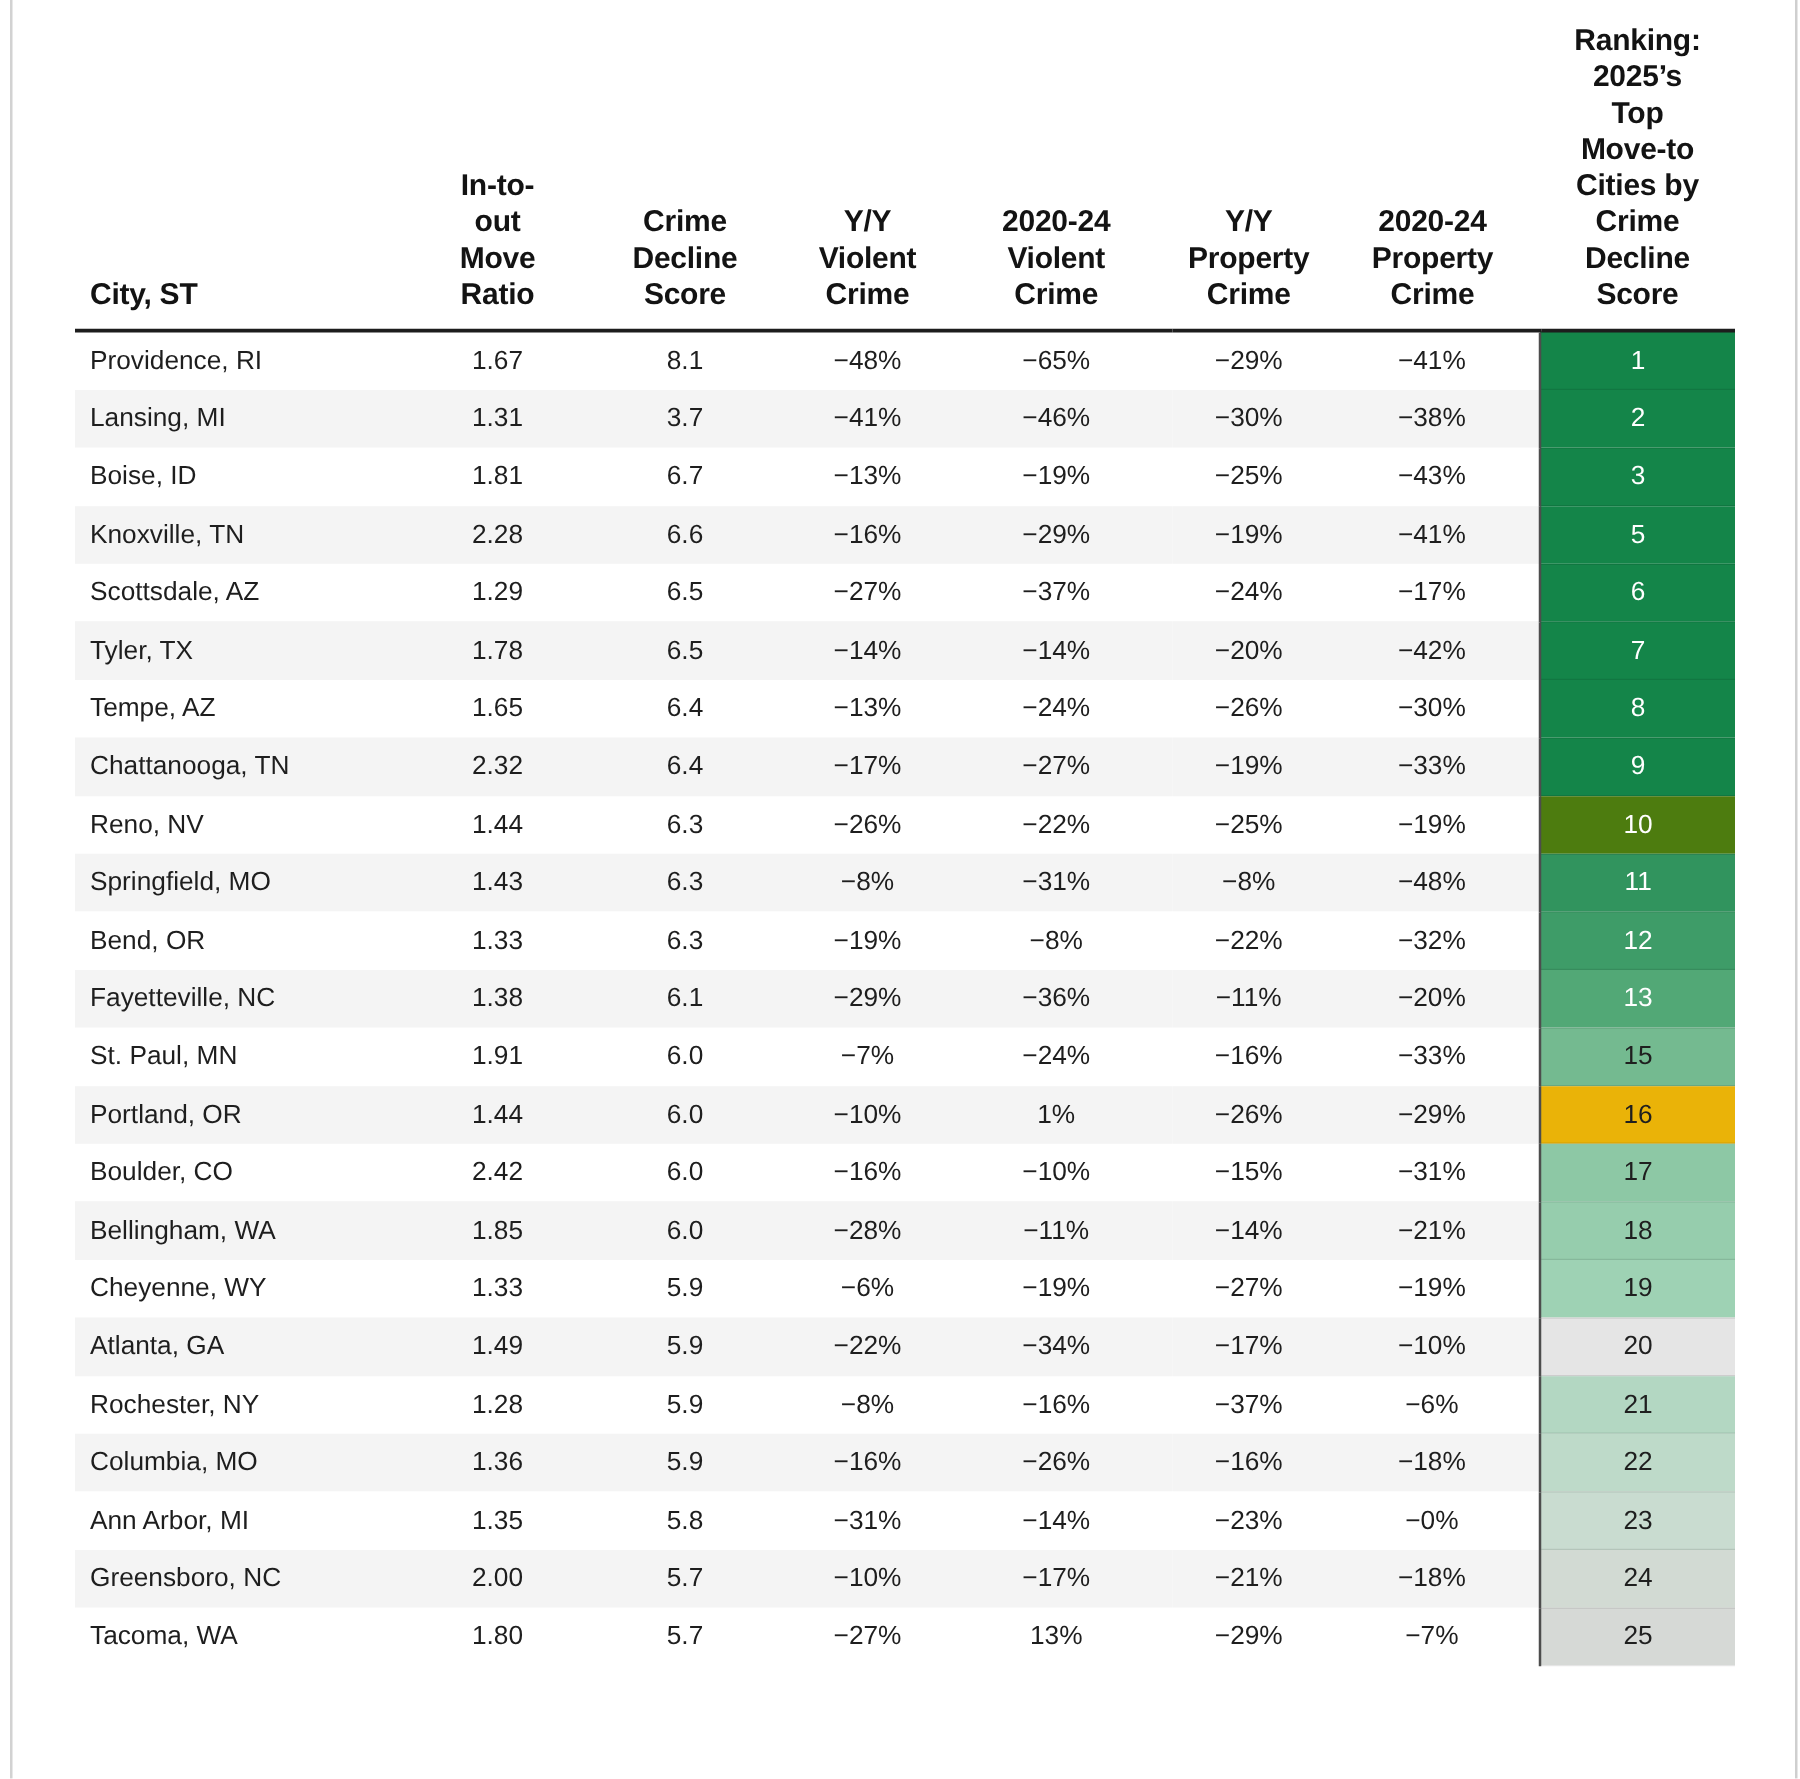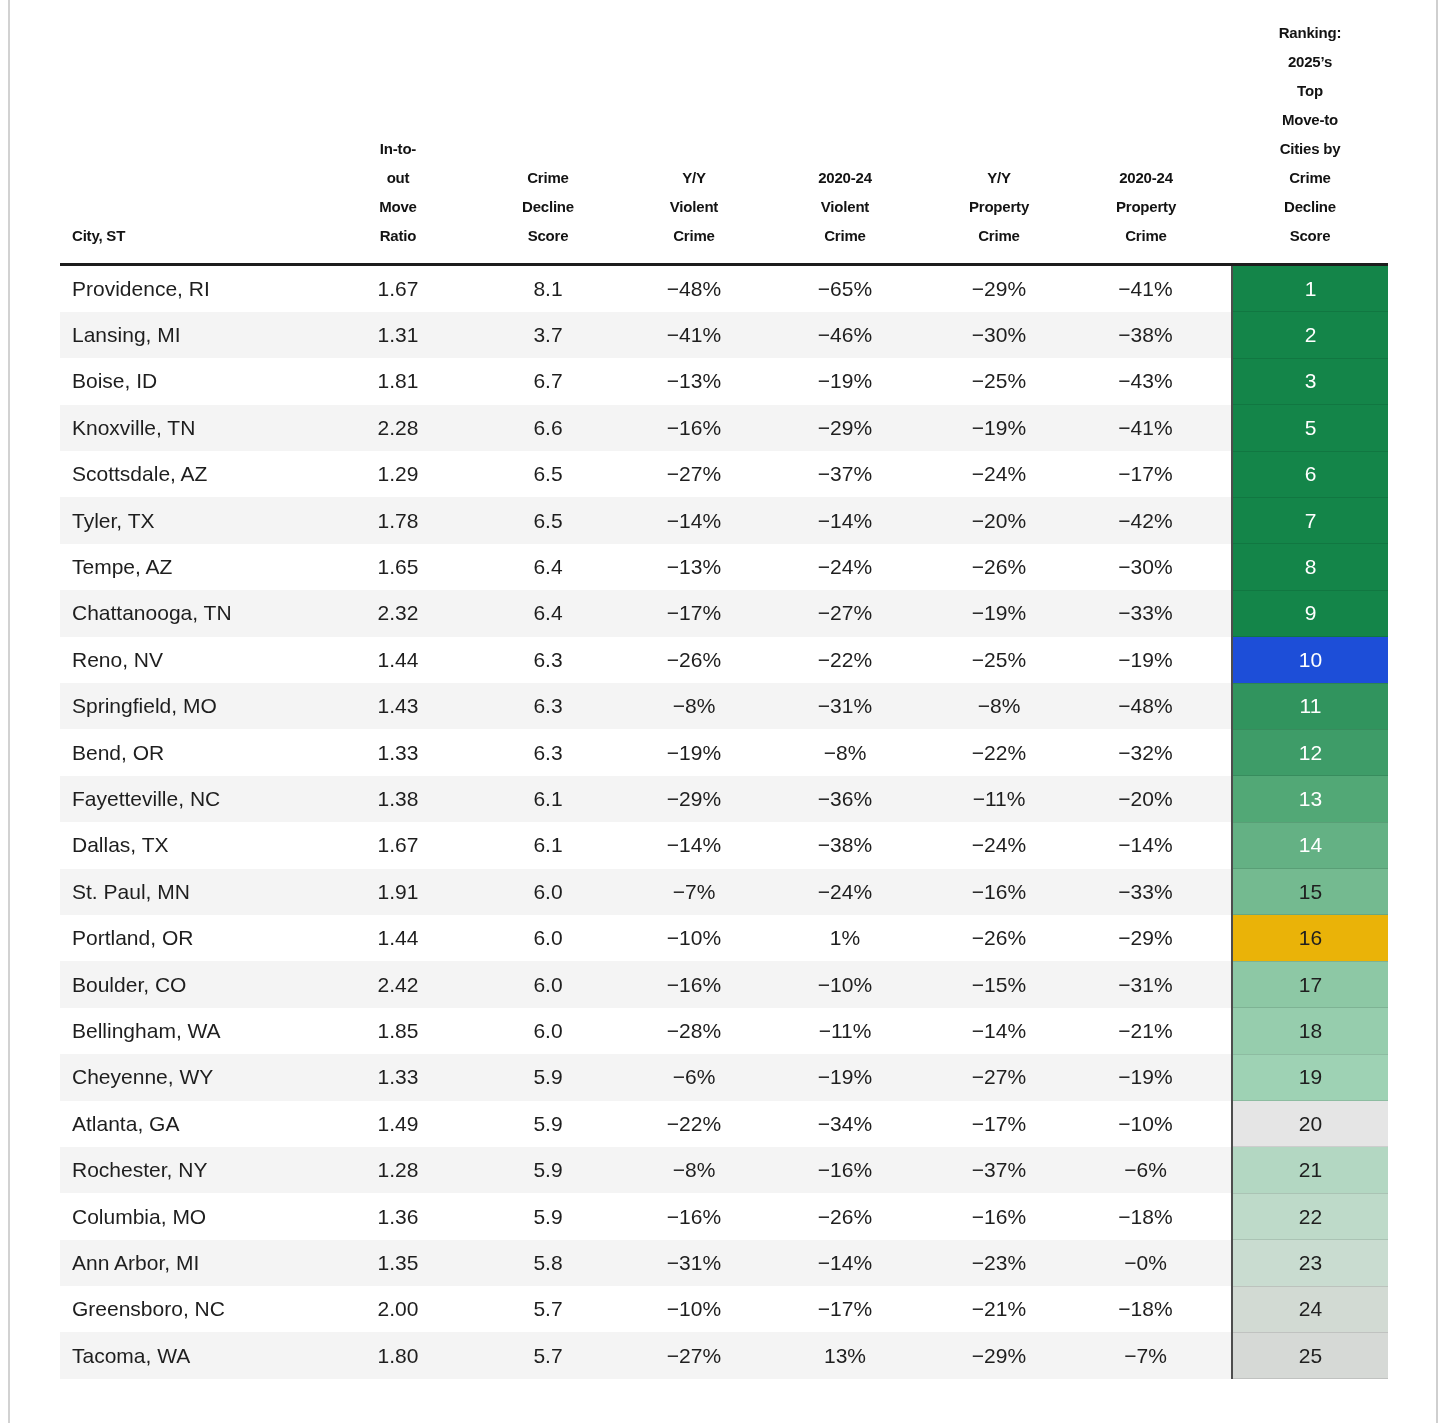--- a/index.html
+++ b/index.html
@@ -27,21 +27,21 @@
     position: absolute;
     left: 60px;
     top: 0;
     width: 1328px;
     border-collapse: collapse;
     table-layout: fixed;
   }
   thead th {
     vertical-align: bottom;
     text-align: center;
-    font-size: 15px;
+    font-size: 24px;
     font-weight: bold;
     line-height: 29px;
     letter-spacing: -0.2px;
     color: #131313;
     padding: 18px 0 13px 0;
     white-space: pre-line;
     border-bottom: 3px solid #1d1d1d;
   }
   thead th.city { text-align: left; padding-left: 12px; }
 
@@ -201,21 +201,21 @@
   </tr>
 
   <tr class="data-row">
     <td class="city">Reno, NV</td>
     <td>1.44</td>
     <td>6.3</td>
     <td>−26%</td>
     <td>−22%</td>
     <td>−25%</td>
     <td>−19%</td>
-    <td class="rank" style="background: #1d4ed8; color: rgb(255, 255, 255); margin-left: 44px;">10</td>
+    <td class="rank" style="background: #4d7c0f; color: rgb(255, 255, 255); margin-left: 44px;">10</td>
   </tr>
 
   <tr class="data-row">
     <td class="city">Springfield, MO</td>
     <td>1.43</td>
     <td>6.3</td>
     <td>−8%</td>
     <td>−31%</td>
     <td>−8%</td>
     <td>−48%</td>
@@ -237,30 +237,20 @@
     <td class="city">Fayetteville, NC</td>
     <td>1.38</td>
     <td>6.1</td>
     <td>−29%</td>
     <td>−36%</td>
     <td>−11%</td>
     <td>−20%</td>
     <td class="rank" style="background: rgb(82, 168, 118); color: rgb(255, 255, 255); margin-left: 16px;">13</td>
   </tr>
 
-  <tr class="data-row">
-    <td class="city">Dallas, TX</td>
-    <td>1.67</td>
-    <td>6.1</td>
-    <td>−14%</td>
-    <td>−38%</td>
-    <td>−24%</td>
-    <td>−14%</td>
-    <td class="rank" style="background: rgb(100, 177, 132); color: rgb(255, 255, 255);">14</td>
-  </tr>
 
   <tr class="data-row">
     <td class="city">St. Paul, MN</td>
     <td>1.91</td>
     <td>6.0</td>
     <td>−7%</td>
     <td>−24%</td>
     <td>−16%</td>
     <td>−33%</td>
     <td class="rank" style="background: rgb(116, 186, 144); color: rgb(31, 31, 31);">15</td>

